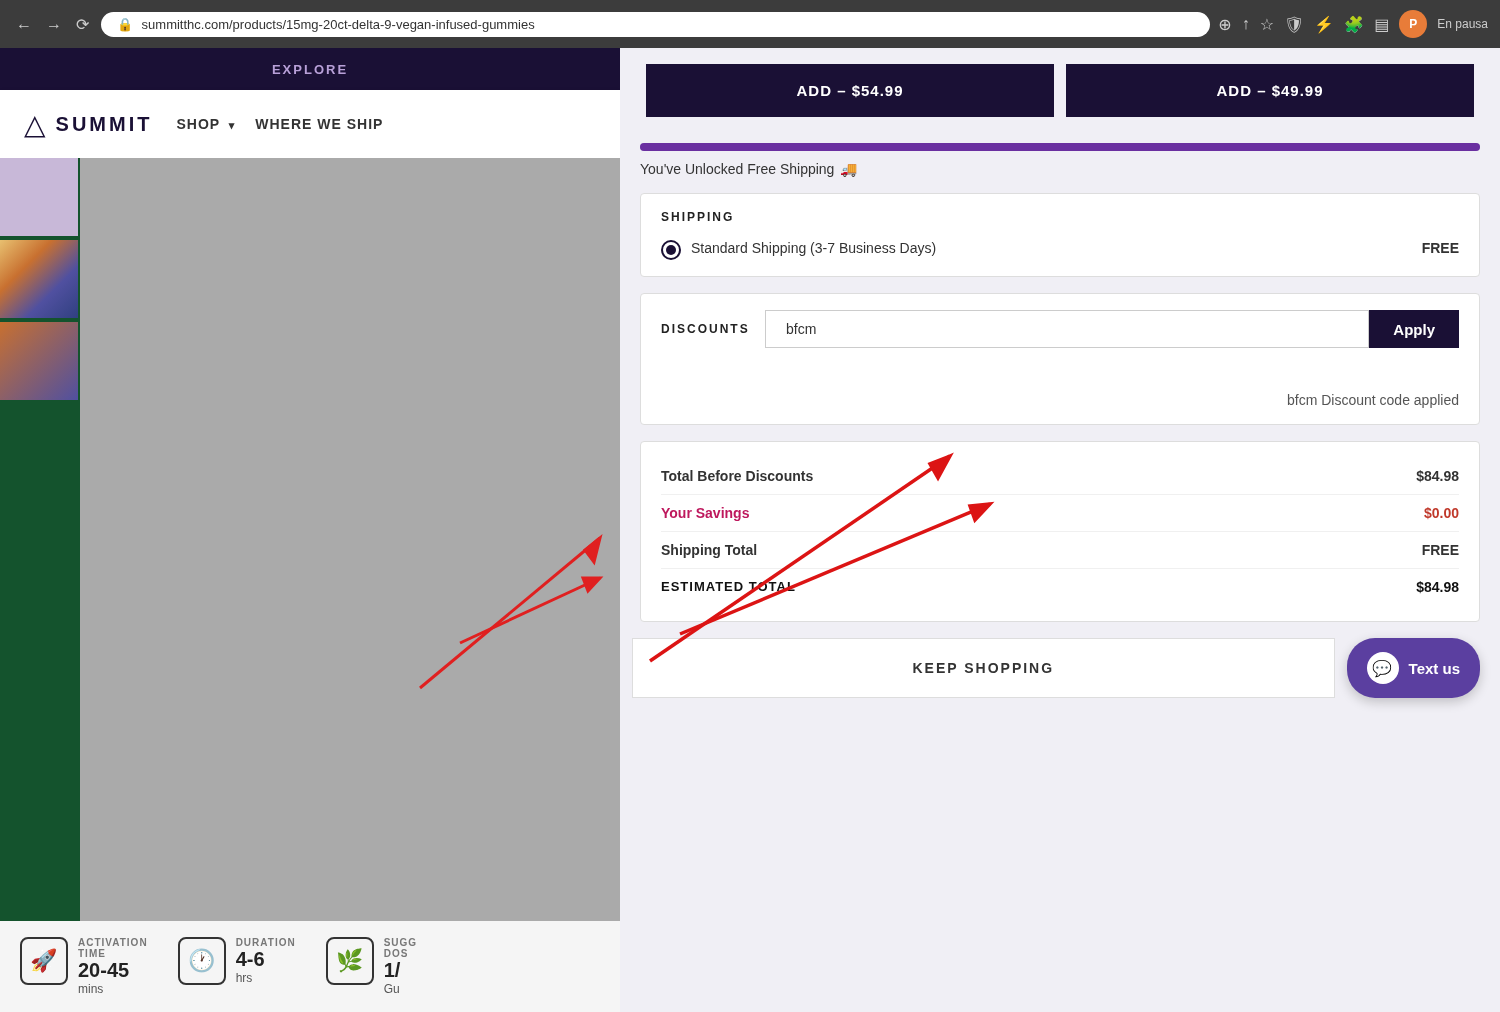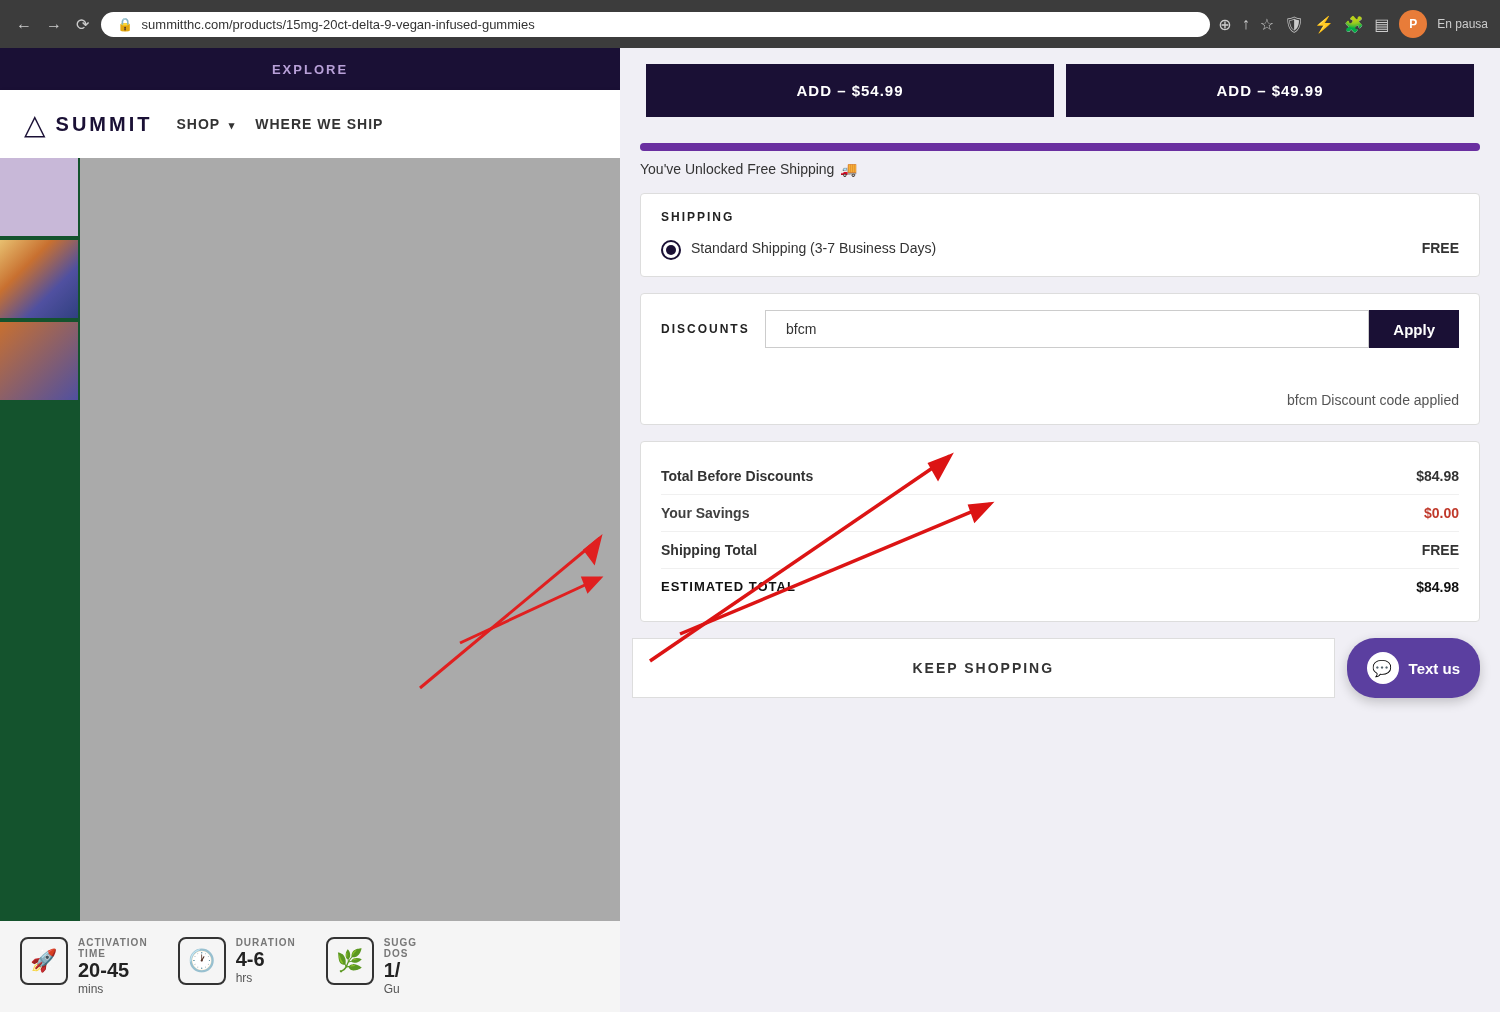--- a/index.html
+++ b/index.html
@@ -341,21 +341,21 @@
     .total-row {
       display: flex;
       justify-content: space-between;
       padding: 10px 0;
       border-bottom: 1px solid #f0f0f0;
       font-size: 14px;
     }
     .total-row:last-child { border-bottom: none; }
     .total-label { color: #333; font-weight: 600; }
     .total-value { color: #333; font-weight: 600; }
-    .total-row.savings .total-label { color: #404040; font-weight: 600; }
+    .total-row.savings .total-label { color: #be185d; font-weight: 600; }
     .total-row.savings .total-value { color: #c0392b; font-weight: 600; }
     .total-row.estimated .total-label { font-weight: 800; font-size: 13px; letter-spacing: 1px; color: #111; }
     .total-row.estimated .total-value { font-weight: 800; color: #111; }
 
     
     .checkout-btn-wrap {
       padding: 0 20px 10px 20px;
     }
     .checkout-btn {
       width: 100%;

